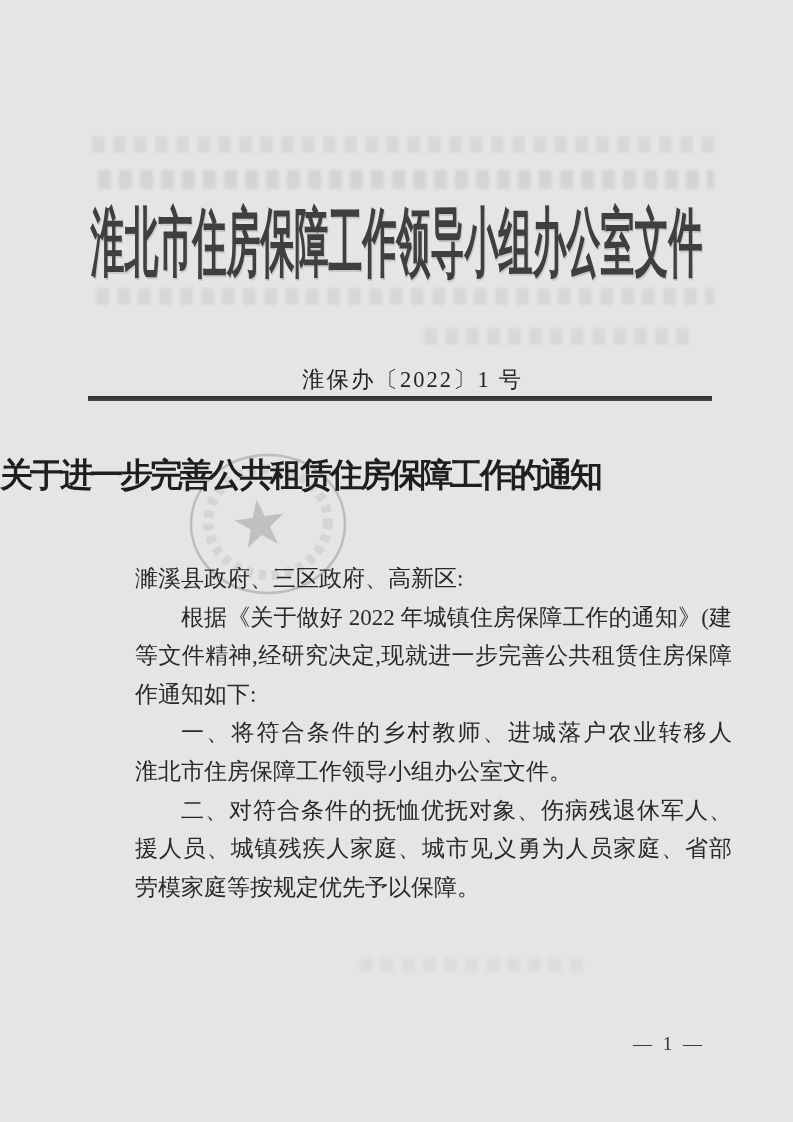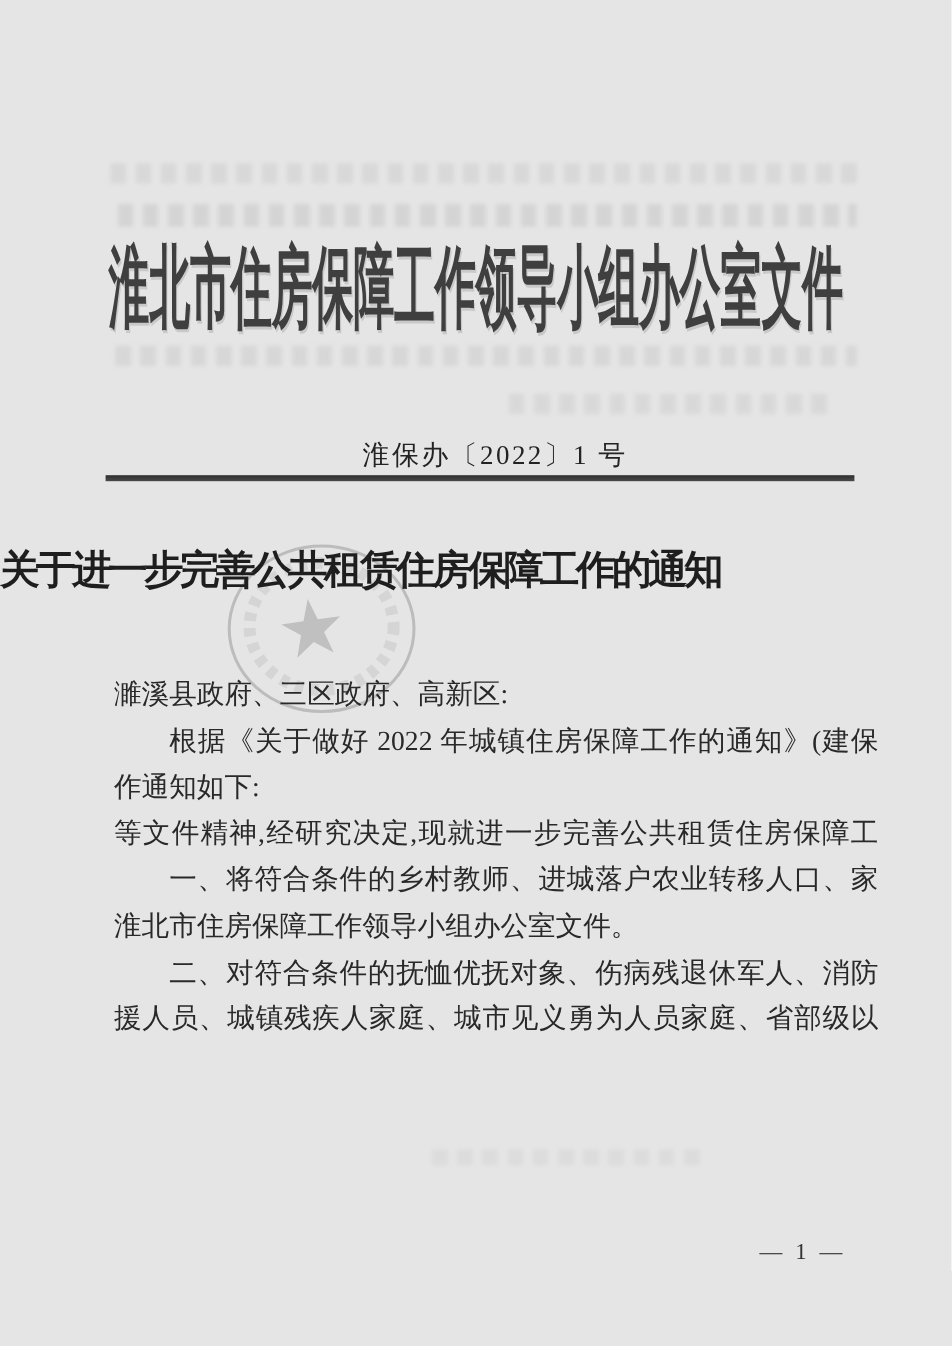--- a/index.html
+++ b/index.html
@@ -43,21 +43,21 @@
   }
   .doc-title{
     position:absolute;left:0;top:453px;width:100%;
     font-size:33px;font-weight:bold;letter-spacing:-3px;
     color:#1e1e1e;white-space:nowrap;
   }
   .body-block{
     position:absolute;left:95px;top:560px;width:637px;
     font-size:23px;line-height:38.6px;color:#292929;
   }
-  .ln{height:38.6px;overflow:hidden;}
+  .ln{height:38.6px;overflow:hidden;margin-left:40px;}
   .j{text-align:justify;text-align-last:justify;text-justify:inter-character;}
   .ind{text-indent:2em;}
   .page-number{
     position:absolute;right:88px;top:1033px;
     font-size:19px;color:#333;letter-spacing:3px;white-space:nowrap;
   }
 </style>
 </head>
 <body>
 
@@ -81,23 +81,24 @@
     <g transform="translate(72,73) rotate(-8)">
       <polygon fill="rgba(120,120,120,0.40)" points="0,-26 6.0,-8.25 24.7,-8.05 9.7,3.15 15.3,21.1 0,10.2 -15.3,21.1 -9.7,3.15 -24.7,-8.05 -6.0,-8.25"></polygon>
     </g>
   </svg>
 
   <div class="doc-title">关于进一步完善公共租赁住房保障工作的通知</div>
 
   <div class="body-block">
     <div class="ln">濉溪县政府、三区政府、高新区:</div>
     <div class="ln ind j">根据《关于做好 2022 年城镇住房保障工作的通知》(建保函</div>
+    <div class="ln j">等文件精神,经研究决定,现就进一步完善公共租赁住房保障工</div>
     <div class="ln">作通知如下:</div>
-    <div class="ln j">等文件精神,经研究决定,现就进一步完善公共租赁住房保障工</div>
     <div class="ln ind j">一、将符合条件的乡村教师、进城落户农业转移人口、家政</div>
     <div class="ln">淮北市住房保障工作领导小组办公室文件。</div>
     <div class="ln ind j">二、对符合条件的抚恤优抚对象、伤病残退休军人、消防救</div>
     <div class="ln j">援人员、城镇残疾人家庭、城市见义勇为人员家庭、省部级以上</div>
+    <div class="ln">劳模家庭等按规定优先予以保障。</div>
   </div>
 
   <div class="page-number">— 1 —</div>
 
 </div>
 
 </body></html>

